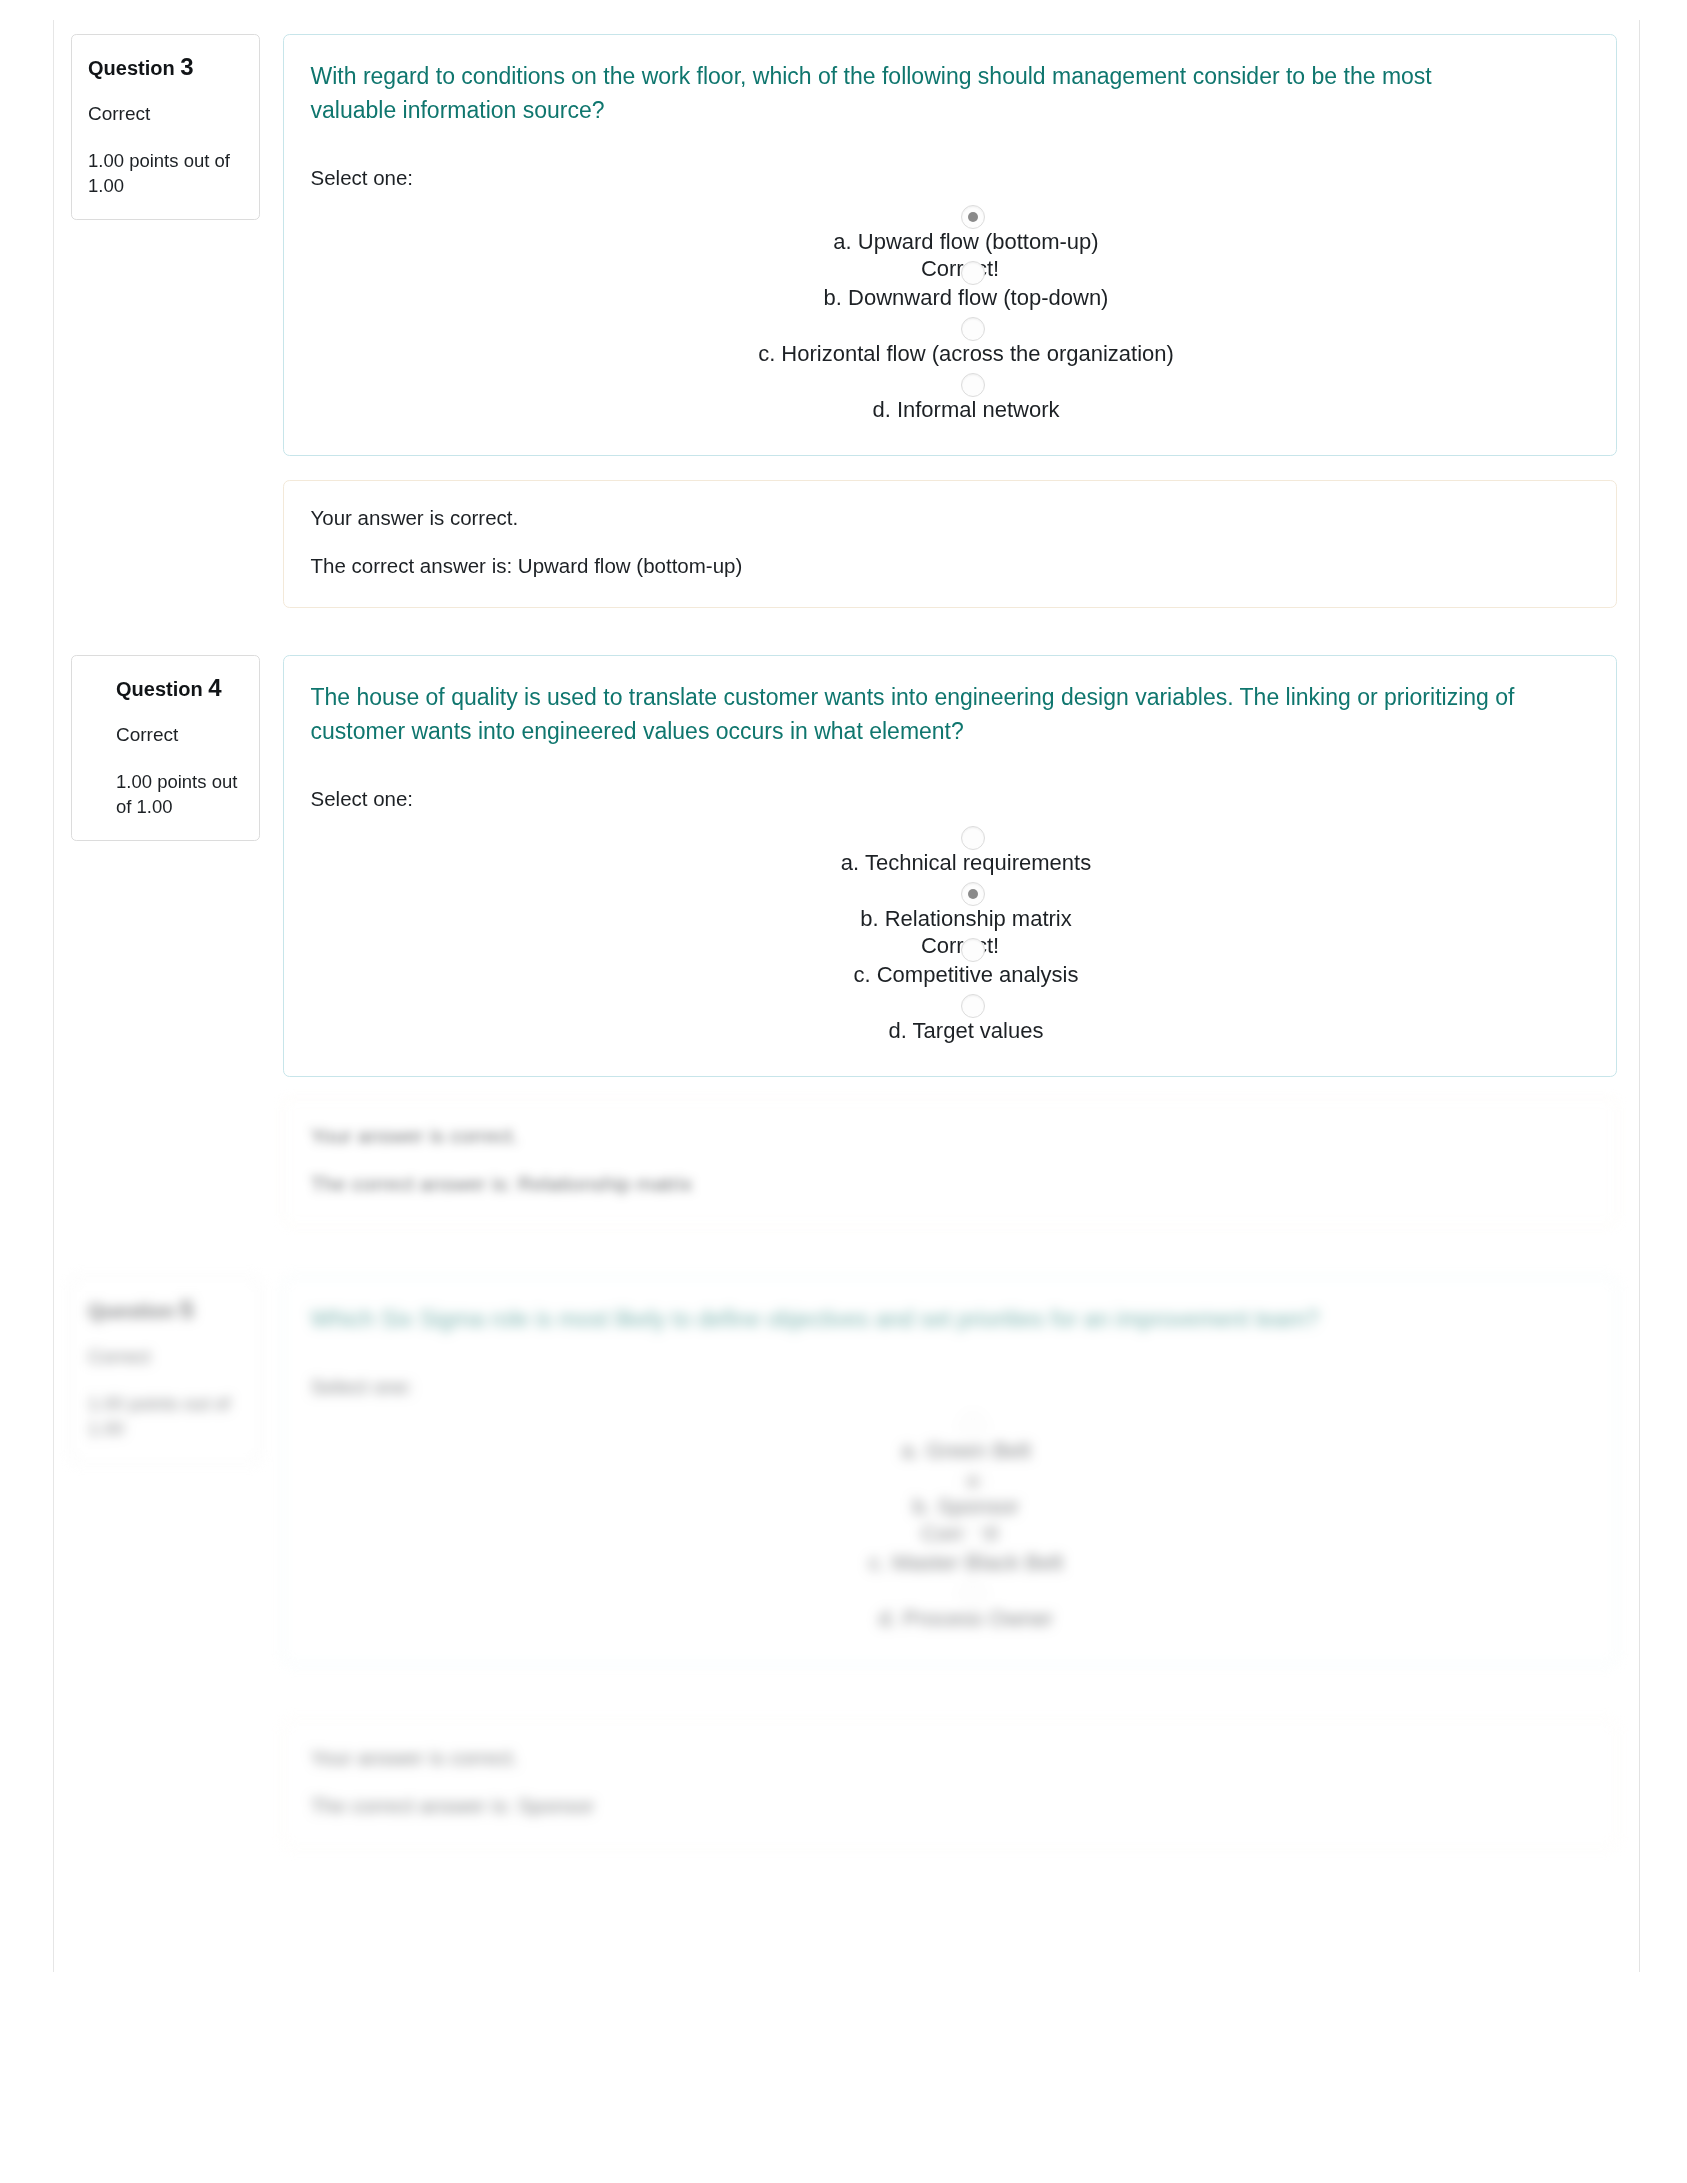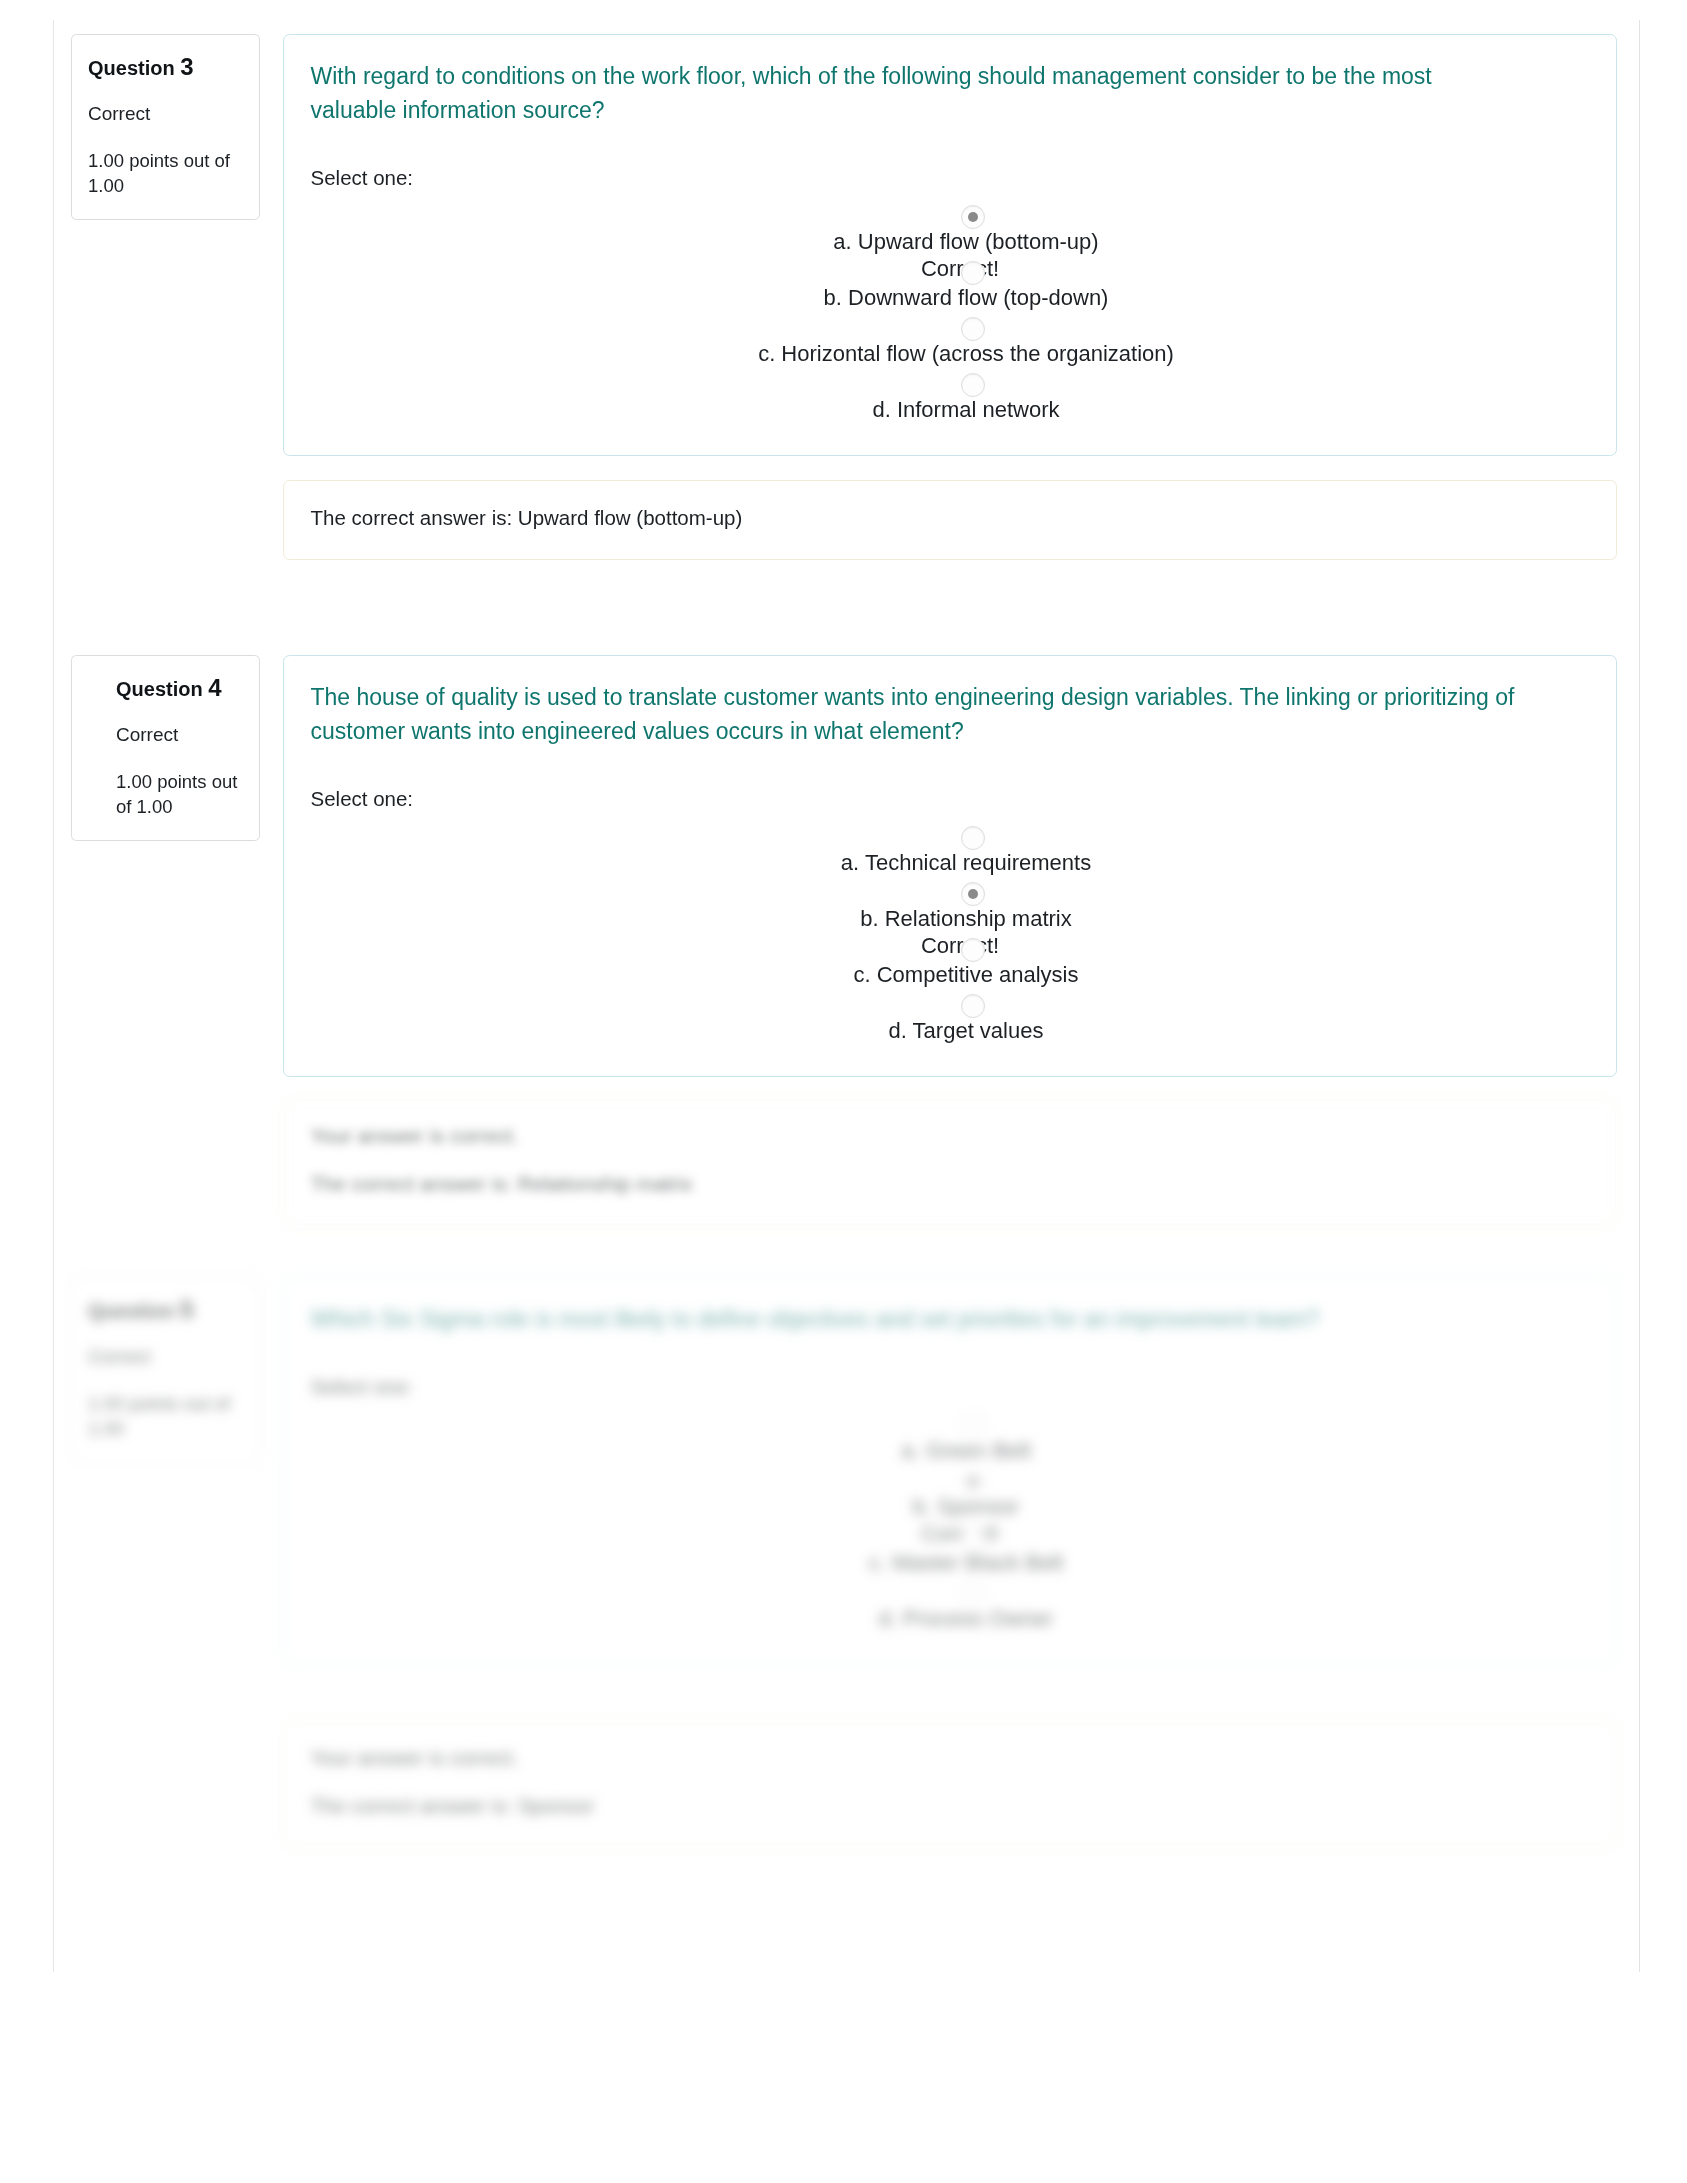--- a/index.html
+++ b/index.html
@@ -232,20 +232,21 @@
           </li>
           <li class="answer">
             <span class="radio"></span>
             <span class="answer-text">d. Informal network</span>
             <span class="answer-flag"></span>
           </li>
         </ul>
       </div>
 
       <div class="feedback" style="top:480px;">
+        <p>Your answer is correct.</p>
         <p>The correct answer is: Upward flow (bottom-up)</p>
       </div>
 
     </div>
 
     <div class="qblock">
 
       <div class="qinfo" style="top:655px;padding-left:44px;">
         <div class="qinfo-title">
           <span>Question</span>

